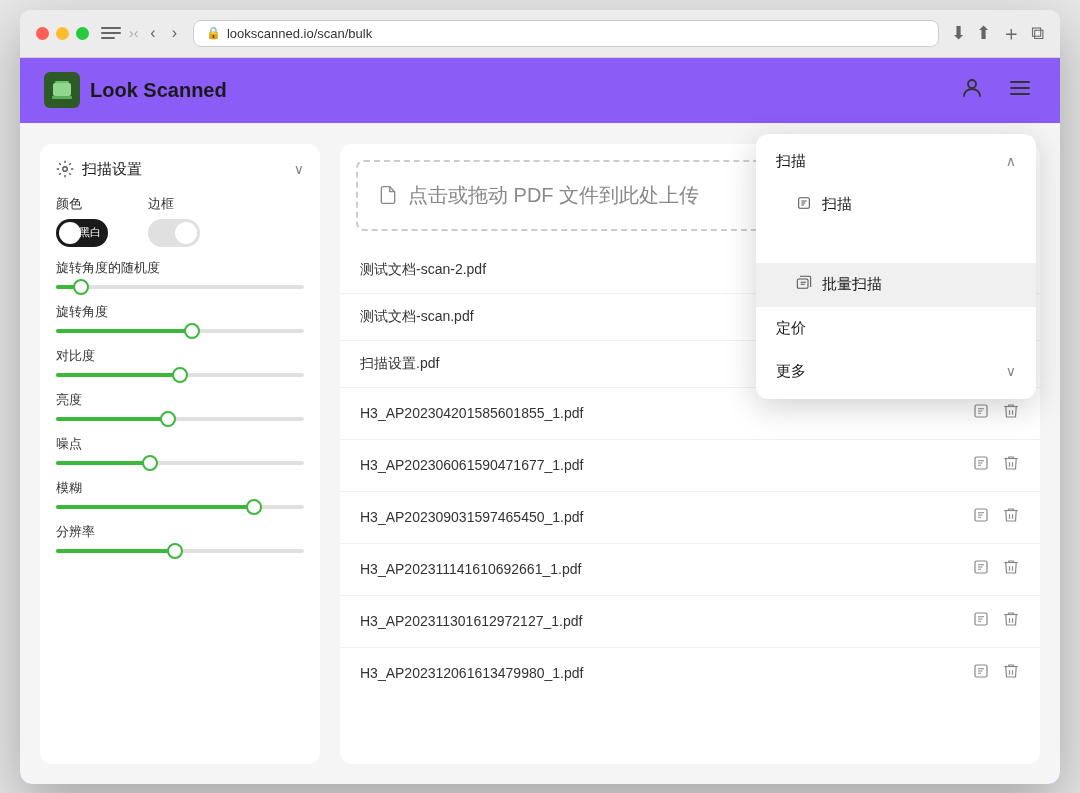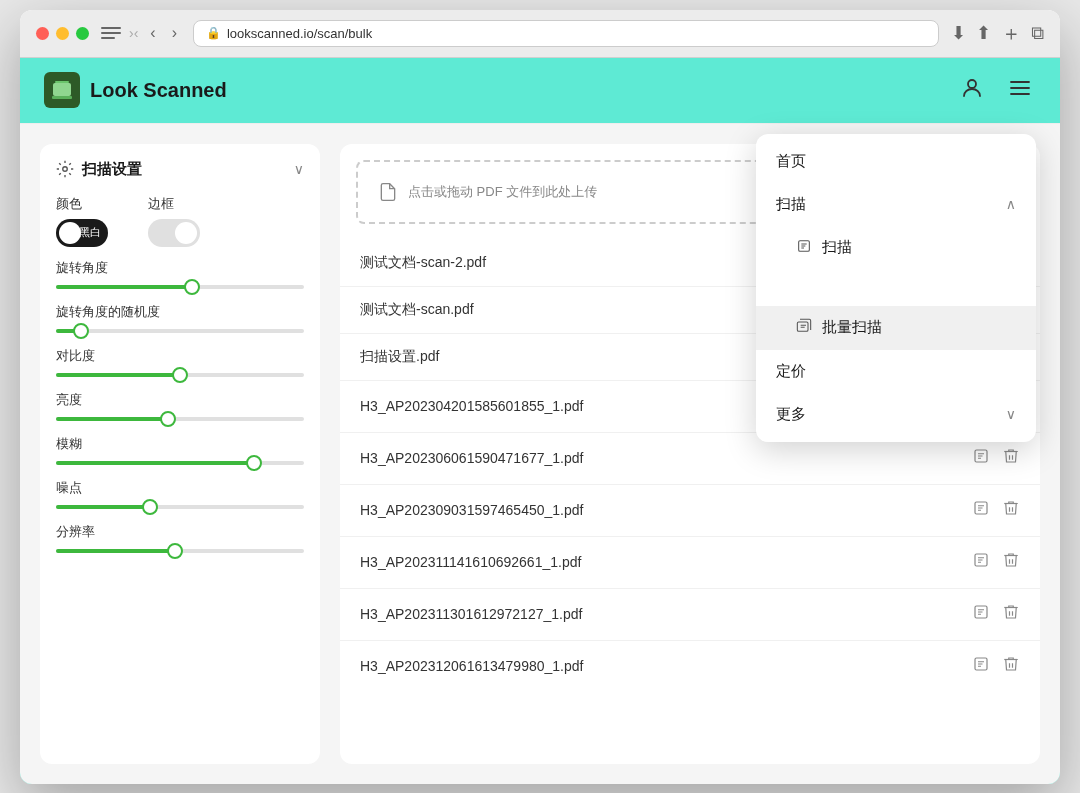--- a/index.html
+++ b/index.html
@@ -81,21 +81,21 @@
       display: flex;
       align-items: center;
       gap: 10px;
       color: #666;
       font-size: 18px;
     }
     .browser-right-controls span { cursor: pointer; }
 
     
     .app-content {
-      background: #5eead4;
+      background: #8b5cf6;
       min-height: 720px;
     }
     .app-header {
       display: flex;
       align-items: center;
       justify-content: space-between;
       padding: 14px 24px;
       border-bottom: 1px solid #eee;
       position: relative;
     }
@@ -159,21 +159,21 @@
       justify-content: space-between;
       margin-bottom: 16px;
     }
     .settings-title-row {
       display: flex;
       align-items: center;
       gap: 8px;
     }
     .settings-title {
       font-size: 15px;
-      font-weight: 700;
+      font-weight: 400;
       color: #1a1a1a;
     }
     .settings-chevron { color: #888; font-size: 14px; }
 
     .settings-row {
       display: flex;
       gap: 40px;
       margin-bottom: 12px;
     }
     .setting-group label {
@@ -267,21 +267,21 @@
     .upload-area {
       border: 2px dashed #ccc;
       margin: 16px;
       border-radius: 8px;
       padding: 20px;
       display: flex;
       align-items: center;
       gap: 10px;
       color: #888;
       cursor: pointer;
-      font-size: 13px;
+      font-size: 20px;
     }
     .file-list { }
     .file-item {
       display: flex;
       align-items: center;
       justify-content: space-between;
       padding: 14px 20px;
       border-bottom: 1px solid #f0f0f0;
       font-size: 14px;
       color: #333;
@@ -424,59 +424,59 @@
           </div>
           <div class="setting-group">
             <label>边框</label>
             <div class="toggle-off">
               <div class="toggle-knob"></div>
             </div>
           </div>
         </div>
 
         <div class="slider-container">
+          <div class="slider-label">旋转角度的随机度</div>
+          <div class="slider-track">
+            <div class="slider-fill" style="width:10%"></div>
+            <div class="slider-thumb" style="left:calc(10% - 8px)"></div>
+          </div>
+        </div>
+        <div class="slider-container">
           <div class="slider-label">旋转角度</div>
           <div class="slider-track">
             <div class="slider-fill" style="width:55%"></div>
             <div class="slider-thumb" style="left:calc(55% - 8px)"></div>
-          </div>
-        </div>
-        <div class="slider-container">
-          <div class="slider-label">旋转角度的随机度</div>
-          <div class="slider-track">
-            <div class="slider-fill" style="width:10%"></div>
-            <div class="slider-thumb" style="left:calc(10% - 8px)"></div>
           </div>
         </div>
         <div class="slider-container">
           <div class="slider-label">对比度</div>
           <div class="slider-track">
             <div class="slider-fill" style="width:50%"></div>
             <div class="slider-thumb" style="left:calc(50% - 8px)"></div>
           </div>
         </div>
         <div class="slider-container">
           <div class="slider-label">亮度</div>
           <div class="slider-track">
             <div class="slider-fill" style="width:45%"></div>
             <div class="slider-thumb" style="left:calc(45% - 8px)"></div>
           </div>
         </div>
         <div class="slider-container">
+          <div class="slider-label">噪点</div>
+          <div class="slider-track">
+            <div class="slider-fill" style="width:38%"></div>
+            <div class="slider-thumb" style="left:calc(38% - 8px)"></div>
+          </div>
+        </div>
+        <div class="slider-container">
           <div class="slider-label">模糊</div>
           <div class="slider-track">
             <div class="slider-fill" style="width:80%"></div>
             <div class="slider-thumb" style="left:calc(80% - 8px)"></div>
-          </div>
-        </div>
-        <div class="slider-container">
-          <div class="slider-label">噪点</div>
-          <div class="slider-track">
-            <div class="slider-fill" style="width:38%"></div>
-            <div class="slider-thumb" style="left:calc(38% - 8px)"></div>
           </div>
         </div>
         <div class="slider-container">
           <div class="slider-label">分辨率</div>
           <div class="slider-track">
             <div class="slider-fill" style="width:48%"></div>
             <div class="slider-thumb" style="left:calc(48% - 8px)"></div>
           </div>
         </div>
       </div>
@@ -615,23 +615,20 @@
                     <path d="M10 11v6M14 11v6"></path>
                     <path d="M9 6V4h6v2"></path>
                   </svg>
               </span>
             </div>
           </div>
         </div>
       </div>
 
       <div class="dropdown-menu">
-        <div class="menu-item">
-          <span>首页</span>
-        </div>
         <div class="menu-item-expand">
           <span>扫描</span>
           <span class="chevron-up">∧</span>
         </div>
         <div class="menu-item menu-item-sub">
           <span class="menu-icon">
             <svg width="16" height="16" viewBox="0 0 24 24" fill="none" stroke="currentColor" stroke-width="1.6">
                 <rect x="4" y="4" width="16" height="16" rx="2"></rect>
                 <path d="M8 9h8M8 12h6M8 15h4"></path>
               </svg>

